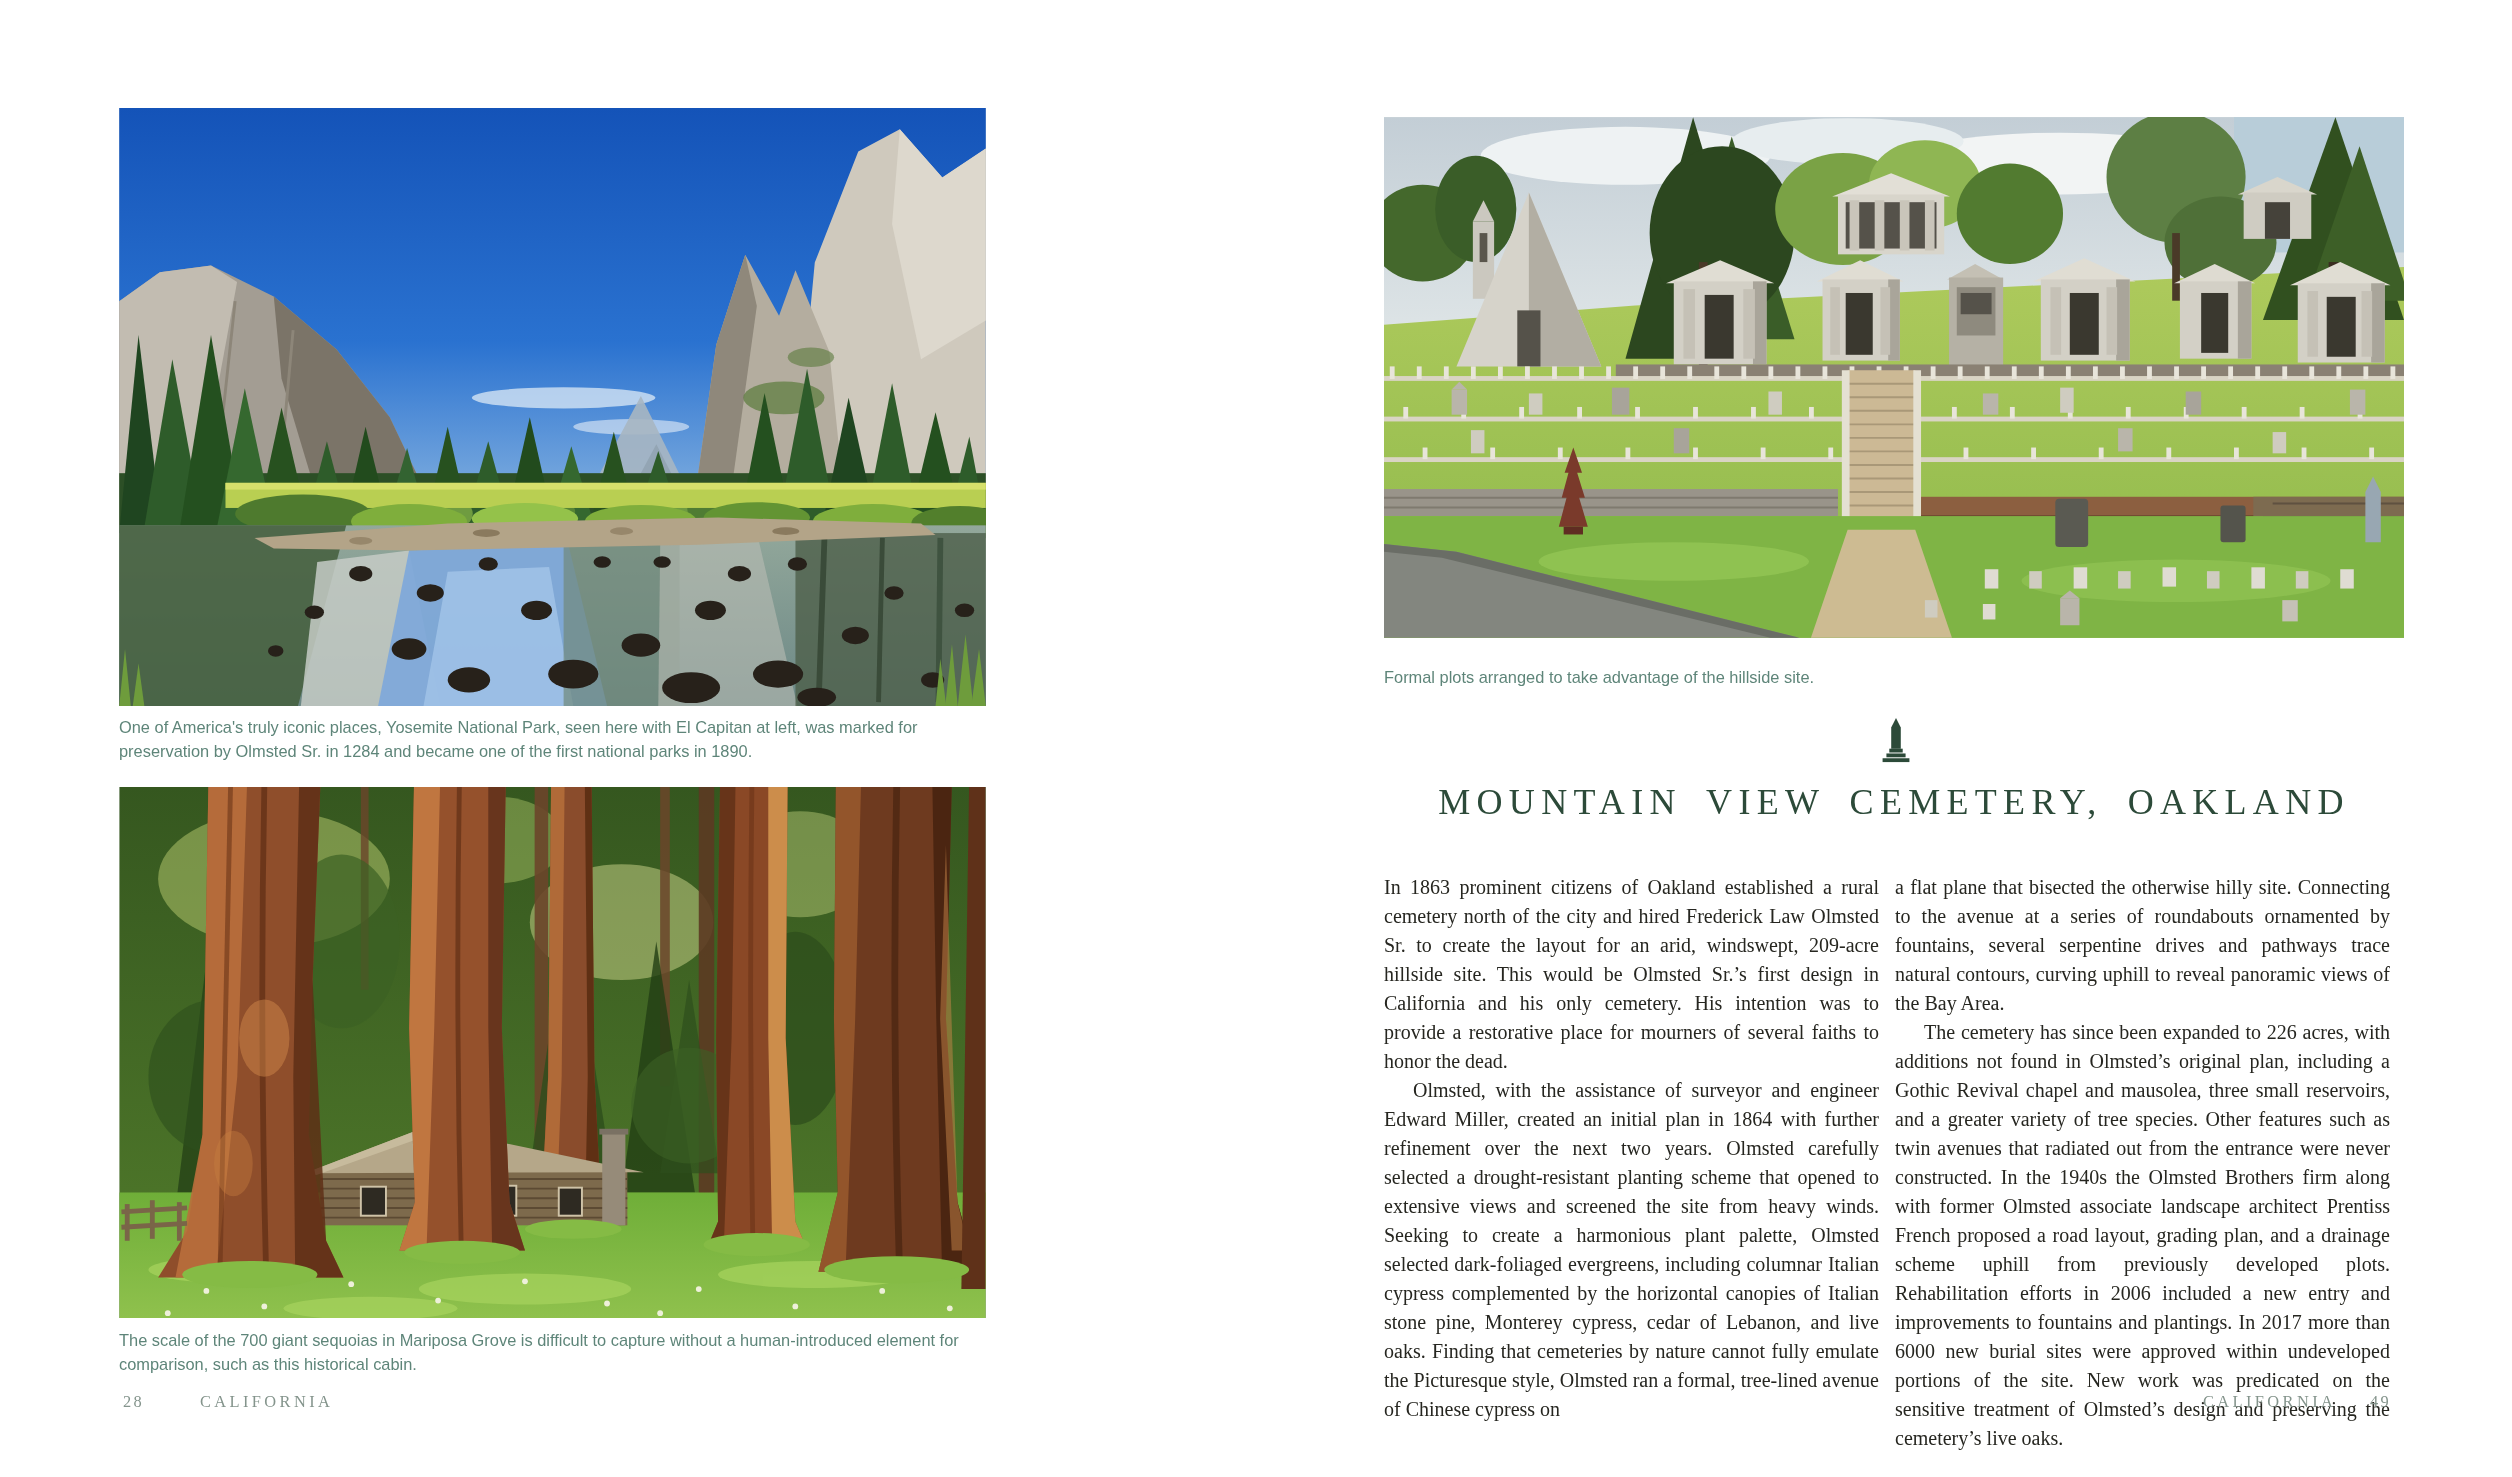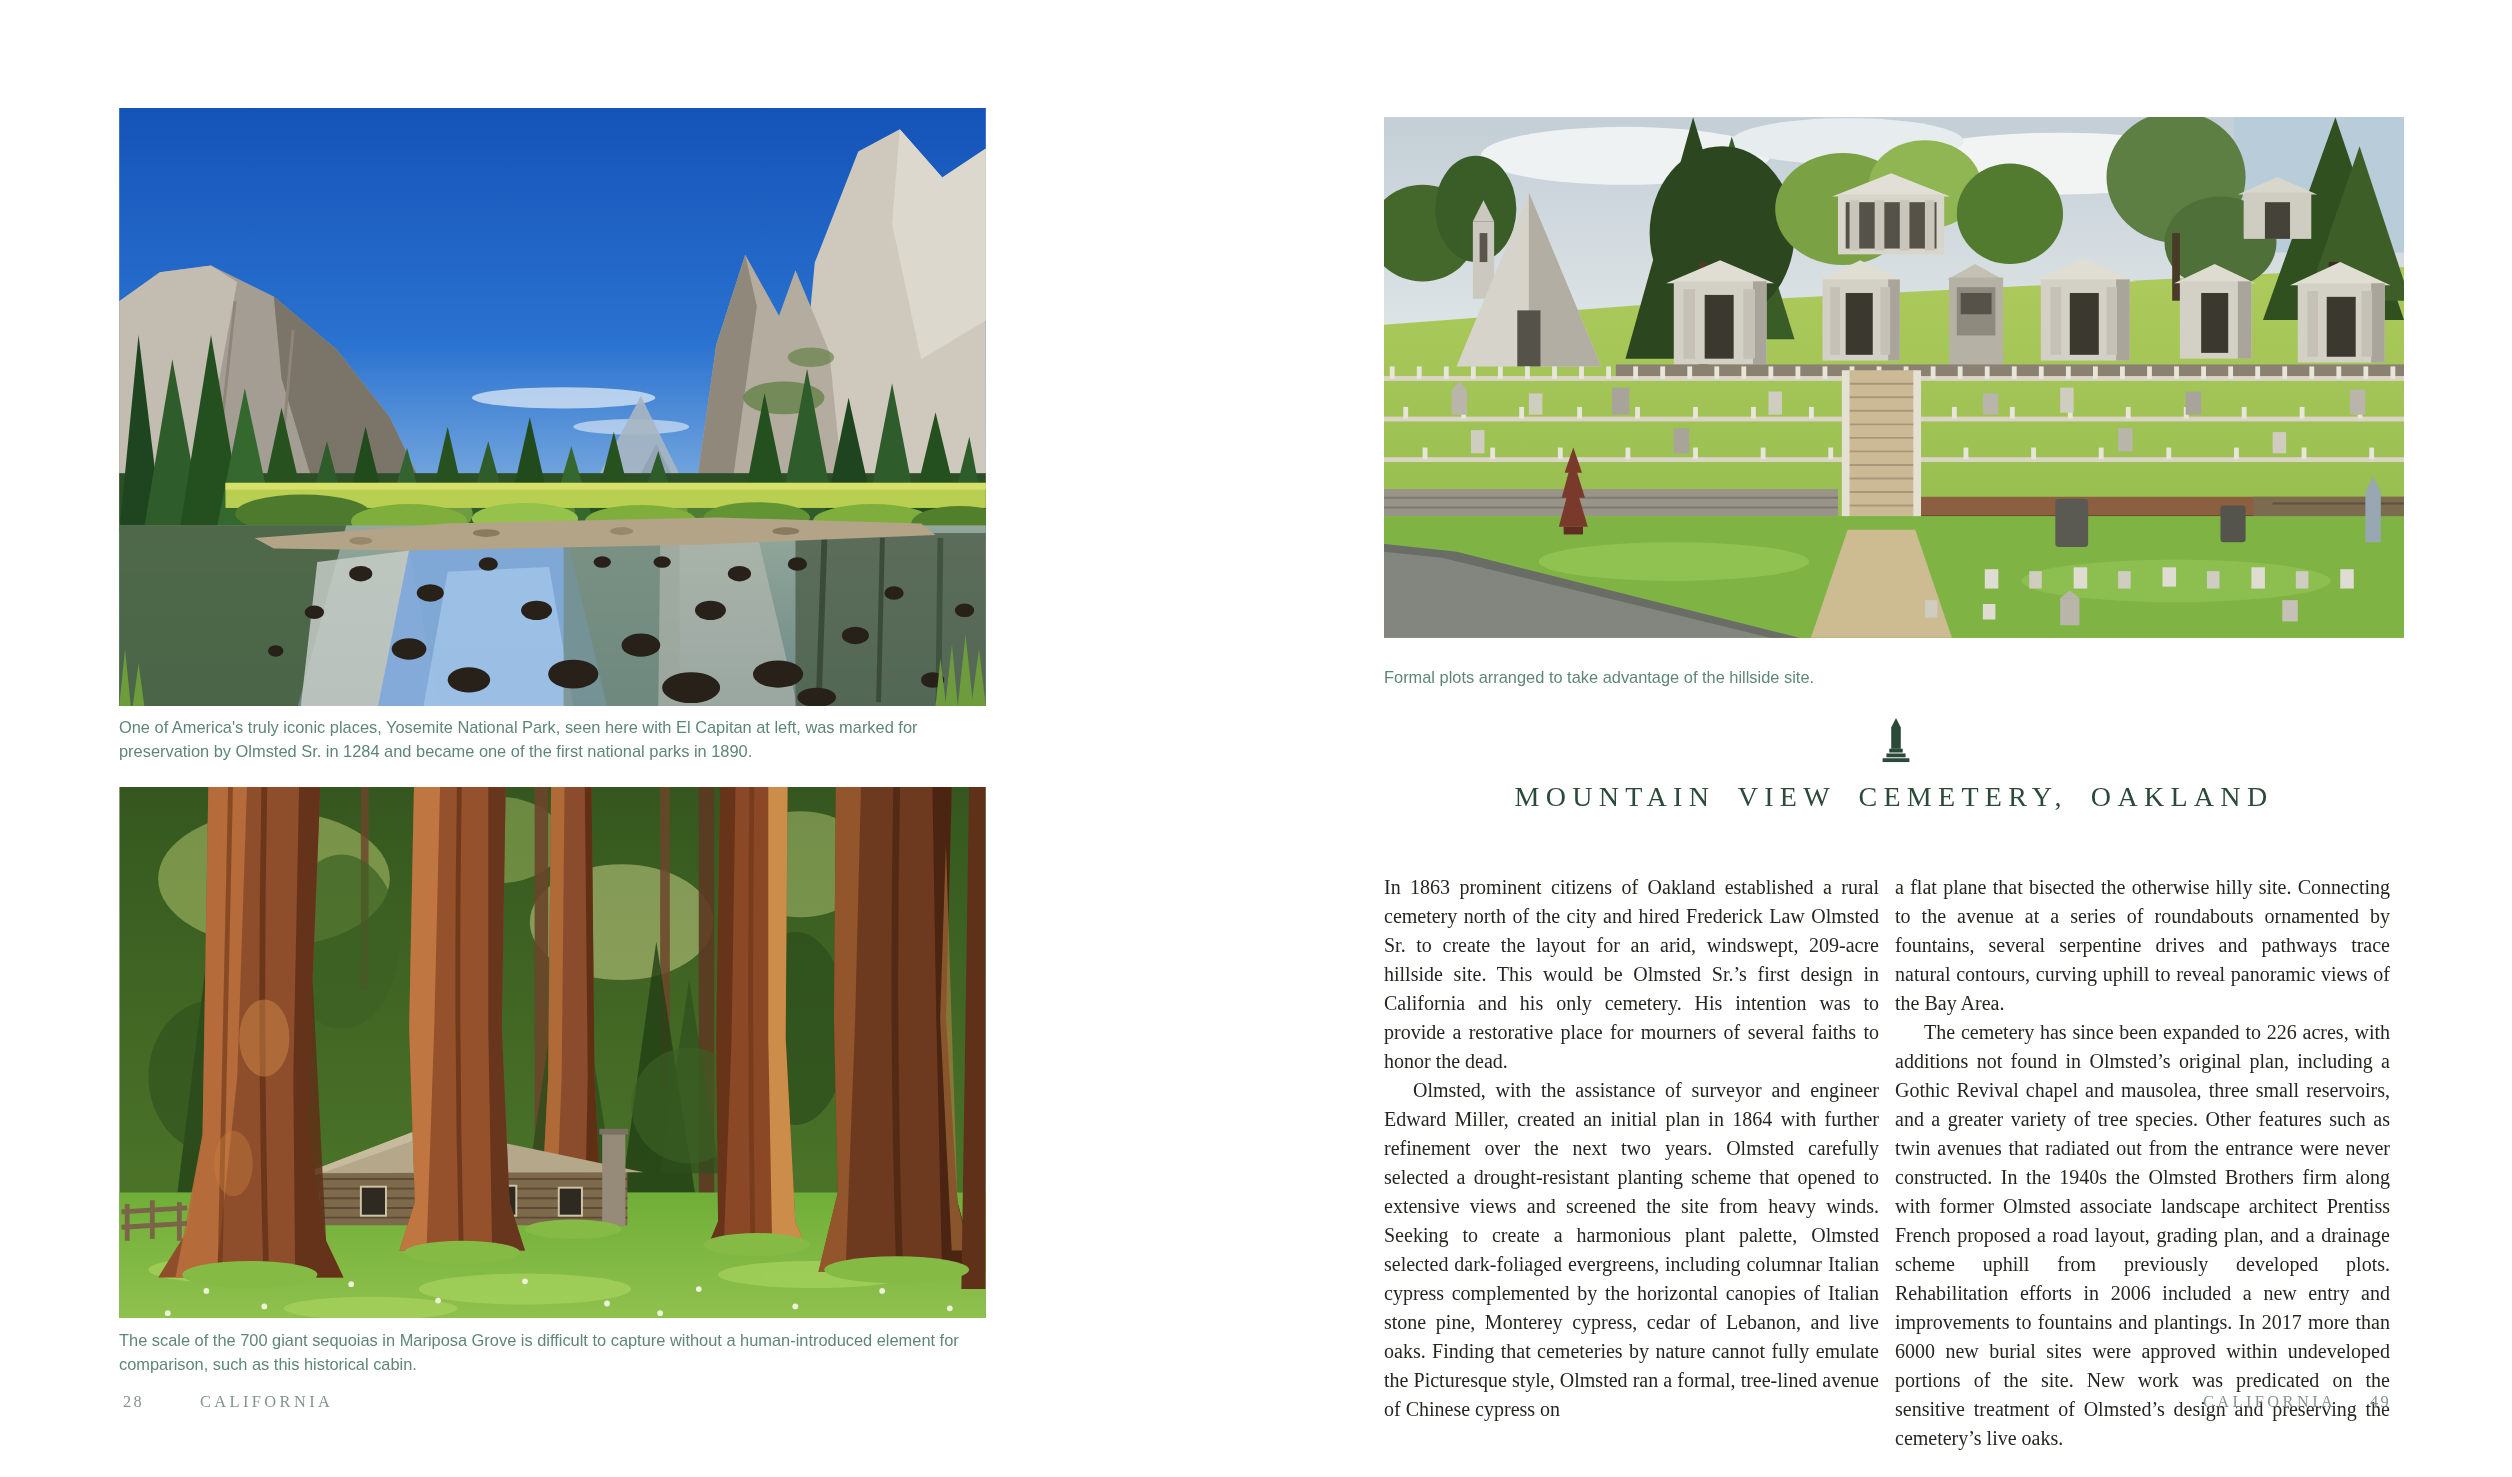--- a/index.html
+++ b/index.html
@@ -10,21 +10,21 @@
   #photo-yosemite{left:119px;top:108px;width:867px;height:598px;}
   #photo-sequoia{left:119px;top:787px;width:867px;height:531px;}
   #photo-cemetery{left:1384px;top:117px;width:1020px;height:521px;}
   .caption{position:absolute;font-family:"Liberation Sans", sans-serif;
            font-size:16.4px;line-height:24px;color:#5E8579;}
   #caption-yosemite{left:119px;top:715px;width:884px;}
   #caption-sequoia{left:119px;top:1328px;width:884px;}
   #caption-cemetery{left:1384px;top:655px;width:966px;margin-top:10px;}
   .ornament{position:absolute;left:1873px;top:717px;width:46px;height:48px;}
   .chapter-title{position:absolute;left:1384px;top:781px;width:1020px;text-align:center;
-                 font-size:28px;letter-spacing:6.3px;word-spacing:9.7px;color:#2C4A39;
+                 font-size:36px;letter-spacing:6.3px;word-spacing:9.7px;color:#2C4A39;
                  font-family:"Liberation Serif", serif;}
   .columns{position:absolute;left:1384px;top:873px;width:1020px;display:flex;gap:16px;}
   .col{width:495px;font-size:20px;line-height:29px;color:#262620;text-align:justify;}
   .col p{margin:0;}
   .col p.indent{text-indent:29px;}
   .footer-item{position:absolute;font-family:"Liberation Serif", serif;font-size:16.4px;
                color:#84948C;letter-spacing:3.4px;}
   #footer-num-left{left:123px;top:1392px;letter-spacing:2.4px;text-align:right;}
   #footer-section-left{left:200px;top:1392px;}
   #footer-section-right{left:2203px;top:1392px;}

